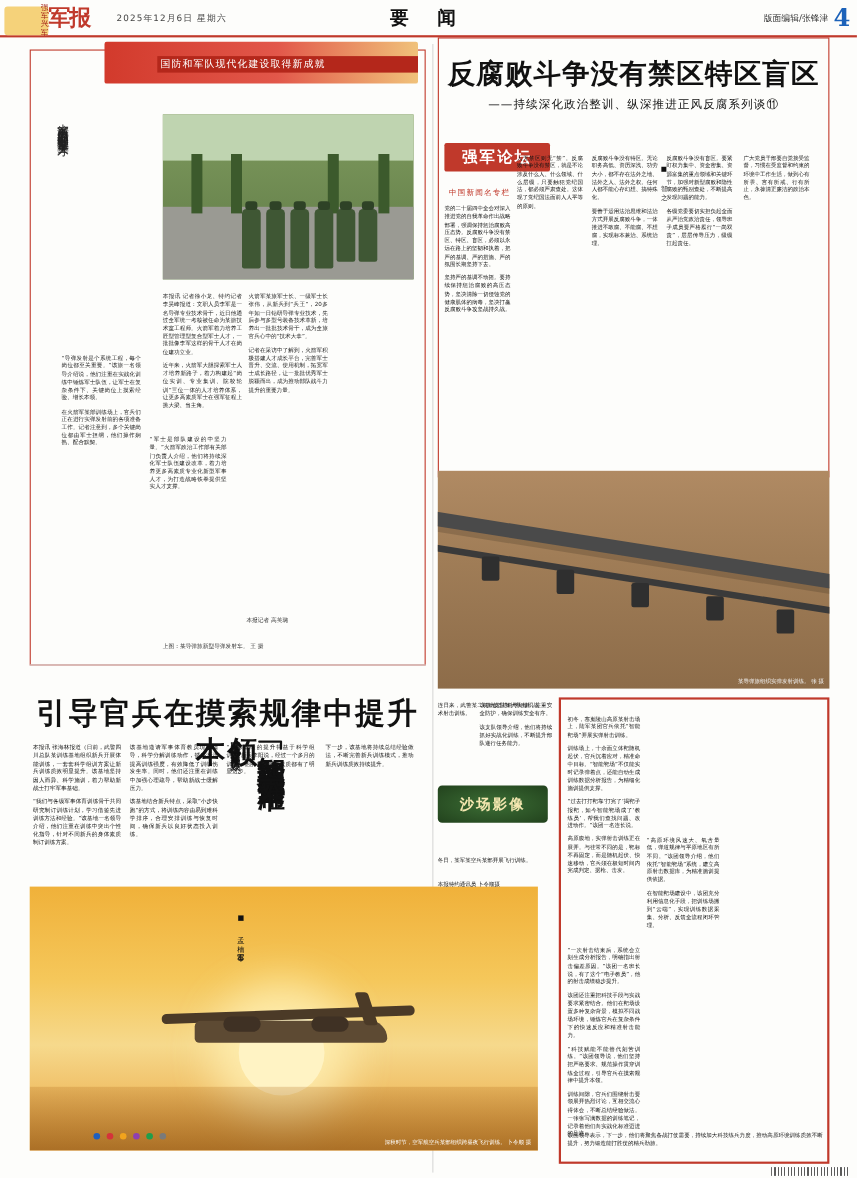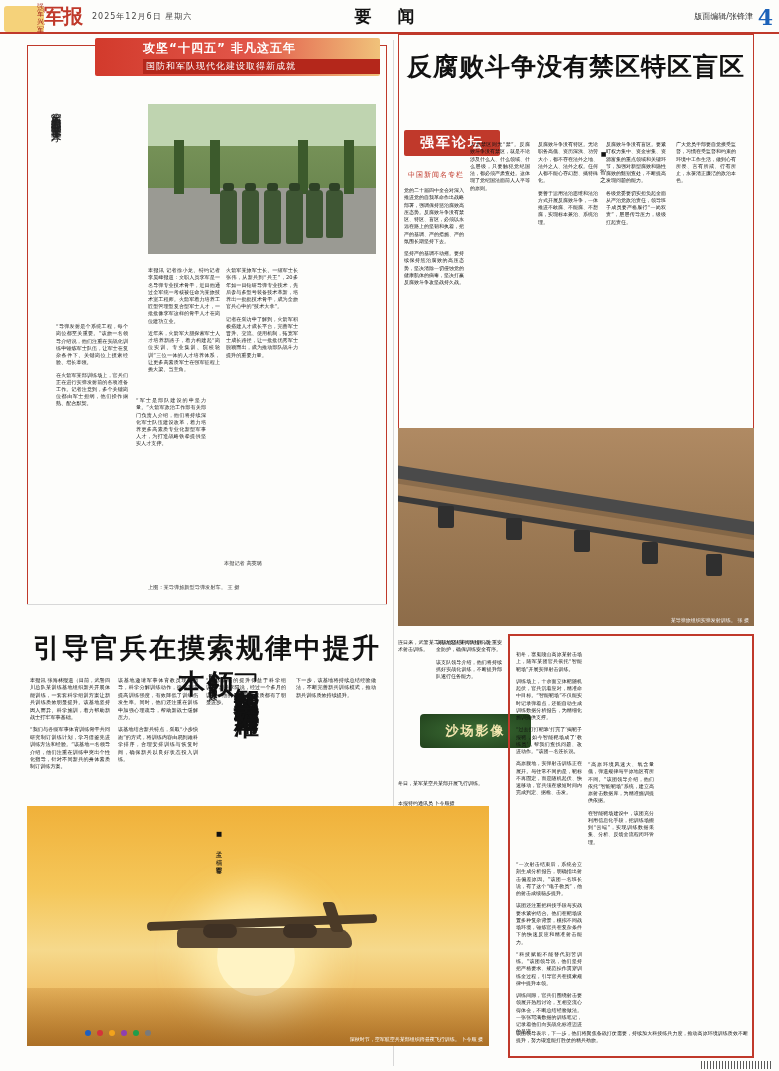--- a/index.html
+++ b/index.html
@@ -22,21 +22,21 @@
   }
   .logo {
     margin-left:6px;
     font-family:"DejaVu Serif","Liberation Serif",serif;
     font-weight:bold; font-size:20px; color:#c0392b;
     letter-spacing:-1px;
     transform: skewX(-6px);
     white-space:nowrap;
   }
   .date {
-    margin-left:10px; font-size:8px; color:#444; letter-spacing:1px;
+    margin-left:24px; font-size:8px; color:#444; letter-spacing:1px;
     white-space:nowrap;
   }
   .center-title {
     position:absolute; left:50%; transform:translateX(-50%);
     font-family:"DejaVu Serif","Liberation Serif",serif;
     font-weight:bold; font-size:17px; letter-spacing:10px;
   }
   .editor {
     position:absolute; right:26px; font-size:8px; color:#333;
   }
@@ -271,21 +271,21 @@
     position:absolute; left:516px; top:1030px; width:232px;
     font-size:5px; line-height:1.45; text-align:justify;
   }
 
   
   .sand {
     position:absolute; left:398px; top:632px; width:104px; height:170px;
     font-size:5px; line-height:1.45; text-align:justify;
   }
   .sand-logo {
-    position:absolute; left:420px; top:714px; width:111px; height:34px;
+    position:absolute; left:398px; top:714px; width:100px; height:34px;
     background: radial-gradient(#3c6e35, #22421d);
     border-radius:4px; color:#f4e7b0;
     display:flex; align-items:center; justify-content:center;
     font-size:13px; font-weight:bold; letter-spacing:2px;
     font-family:"DejaVu Serif","Liberation Serif",serif;
   }
   .sand-cap {
     position:absolute; left:398px; top:780px; width:104px;
     font-size:5px; line-height:1.5; text-align:justify;
   }
@@ -313,21 +313,20 @@
     <div class="center-title">要 闻</div>
     <div class="editor">版面编辑/张锋津</div>
     <div class="pageno">4</div>
   </div>
 
   <div class="vdiv" style="left:393px; top:40px; height:1026px;"></div>
 
   <div class="box-left"></div>
 
   <div class="banner">
-    <div class="b1">攻坚“十四五”  非凡这五年</div>
     <div class="b2">国防和军队现代化建设取得新成就</div>
   </div>
   <div class="banner-badge">强军兴军</div>
 
   <div class="vheadline">导弹精兵方阵加速壮大</div>
   <div class="vsub">火箭军着力培养工匠型管理型复合型军士人才</div>
 
   <div class="photo-main">
     <div class="sky"></div>
     <div class="road"></div>
@@ -397,20 +396,21 @@
         <i style="background:#d5333a"></i>
         <i style="background:#f2a31c"></i>
       <i style="background:#8f3fb0"></i>
         <i style="background:#1f9e4b"></i>
         <i style="background:#7a7a7a"></i>
     </div>
   </div>
 
   <div class="box-right-top"></div>
   <div class="h-right">反腐败斗争没有禁区特区盲区</div>
+  <div class="sub-right">——持续深化政治整训、纵深推进正风反腐系列谈⑪</div>
 
   <div class="logo-box">
     <div class="tag">强军论坛</div>
     <div class="tag2">中国新闻名专栏</div>
   </div>
 
   <div class="rcol" style="left:404px; top:182px;">
     <p>党的二十届四中全会对深入推进党的自我革命作出战略部署，强调保持惩治腐败高压态势。反腐败斗争没有禁区、特区、盲区，必须以永远在路上的坚韧和执着，把严的基调、严的措施、严的氛围长期坚持下去。</p>
     <p>坚持严的基调不动摇。要持续保持惩治腐败的高压态势，坚决清除一切侵蚀党的健康肌体的病毒，坚决打赢反腐败斗争攻坚战持久战。</p>
   </div>

